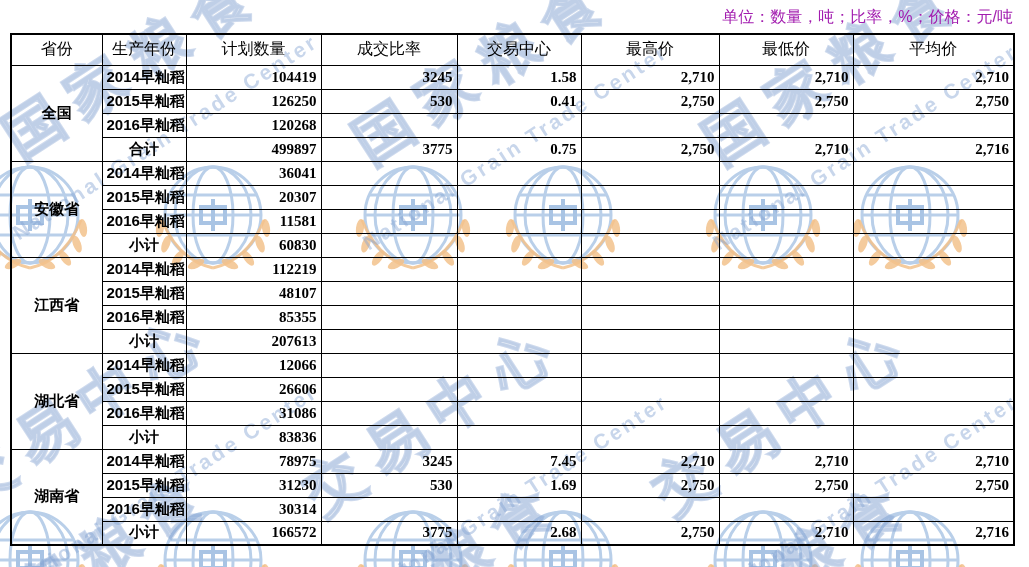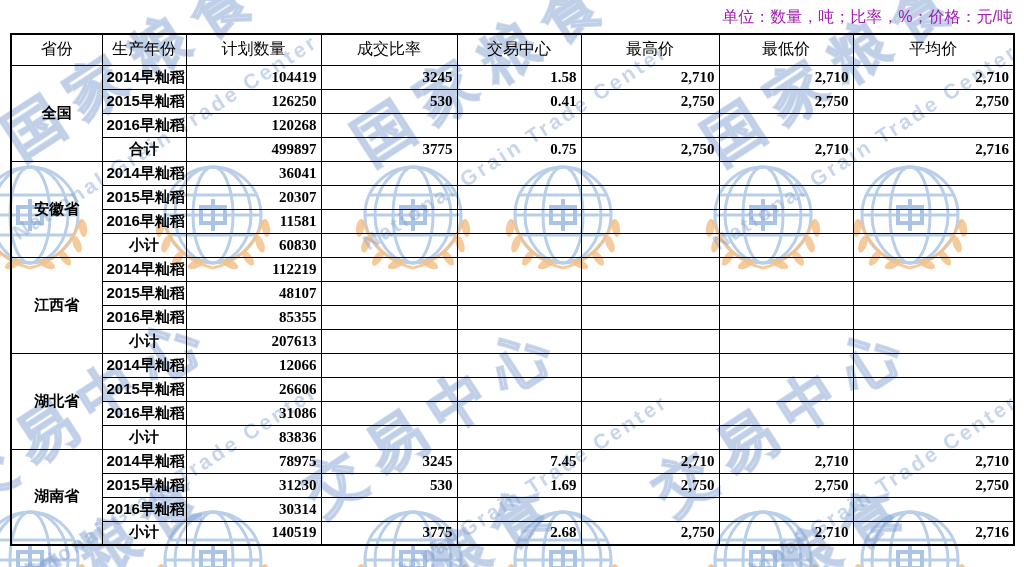--- a/index.html
+++ b/index.html
@@ -642,21 +642,21 @@
             <td class="year">2016早籼稻</td>
             <td class="num">30314</td>
             <td class="num"></td>
             <td class="num"></td>
             <td class="num"></td>
             <td class="num"></td>
             <td class="num"></td>
           </tr>
           <tr>
             <td class="year subtotal">小计</td>
-            <td class="num">140519</td>
+            <td class="num">166572</td>
             <td class="num">3775</td>
             <td class="num">2.68</td>
             <td class="num">2,750</td>
             <td class="num">2,710</td>
             <td class="num">2,716</td>
           </tr>
         </tbody>
     </table>
   </div>
 

